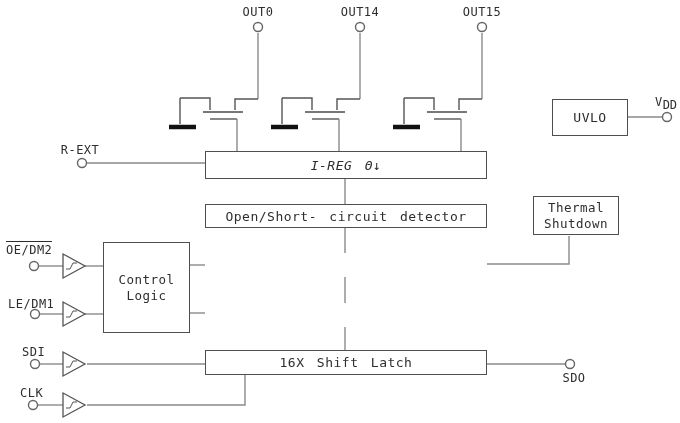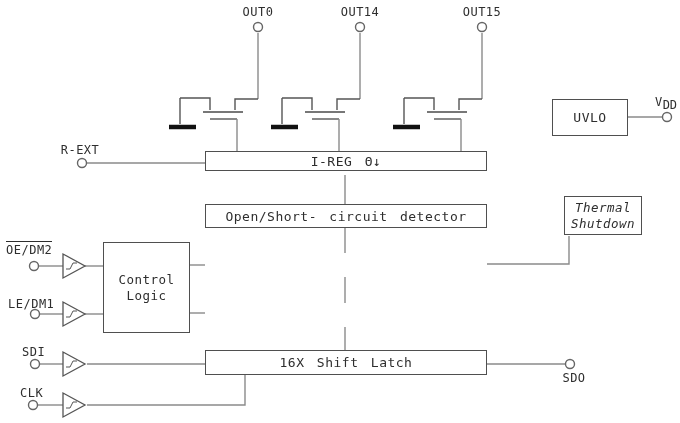--- a/index.html
+++ b/index.html
@@ -112,29 +112,29 @@
       <circle cx="35" cy="364" r="4.5"></circle>
       <circle cx="33" cy="405" r="4.5"></circle>
       <circle cx="570" cy="364" r="4.5"></circle>
     </g>
   </svg>
 
   <div class="block" style="left:552px;top:99px;width:76px;height:37px;">
     <span>UVLO</span>
   </div>
 
-  <div class="block" style="left:205px;top:151px;width:282px;height:20px;">
+  <div class="block" style="left:205px;top:151px;width:282px;height:28px;font-style:italic;">
     <span>I-REG Θ↓</span>
   </div>
 
   <div class="block" style="left:205px;top:204px;width:282px;height:24px;">
     <span>Open/Short- circuit detector</span>
   </div>
 
-  <div class="block multiline" style="left:564px;top:196px;width:78px;height:39px;font-style:italic;">
+  <div class="block multiline" style="left:533px;top:196px;width:86px;height:39px;">
     <span>Thermal</span>
     <span>Shutdown</span>
   </div>
 
 
   <div class="block multiline" style="left:103px;top:242px;width:87px;height:91px;">
     <span>Control</span>
     <span>Logic</span>
   </div>
 

